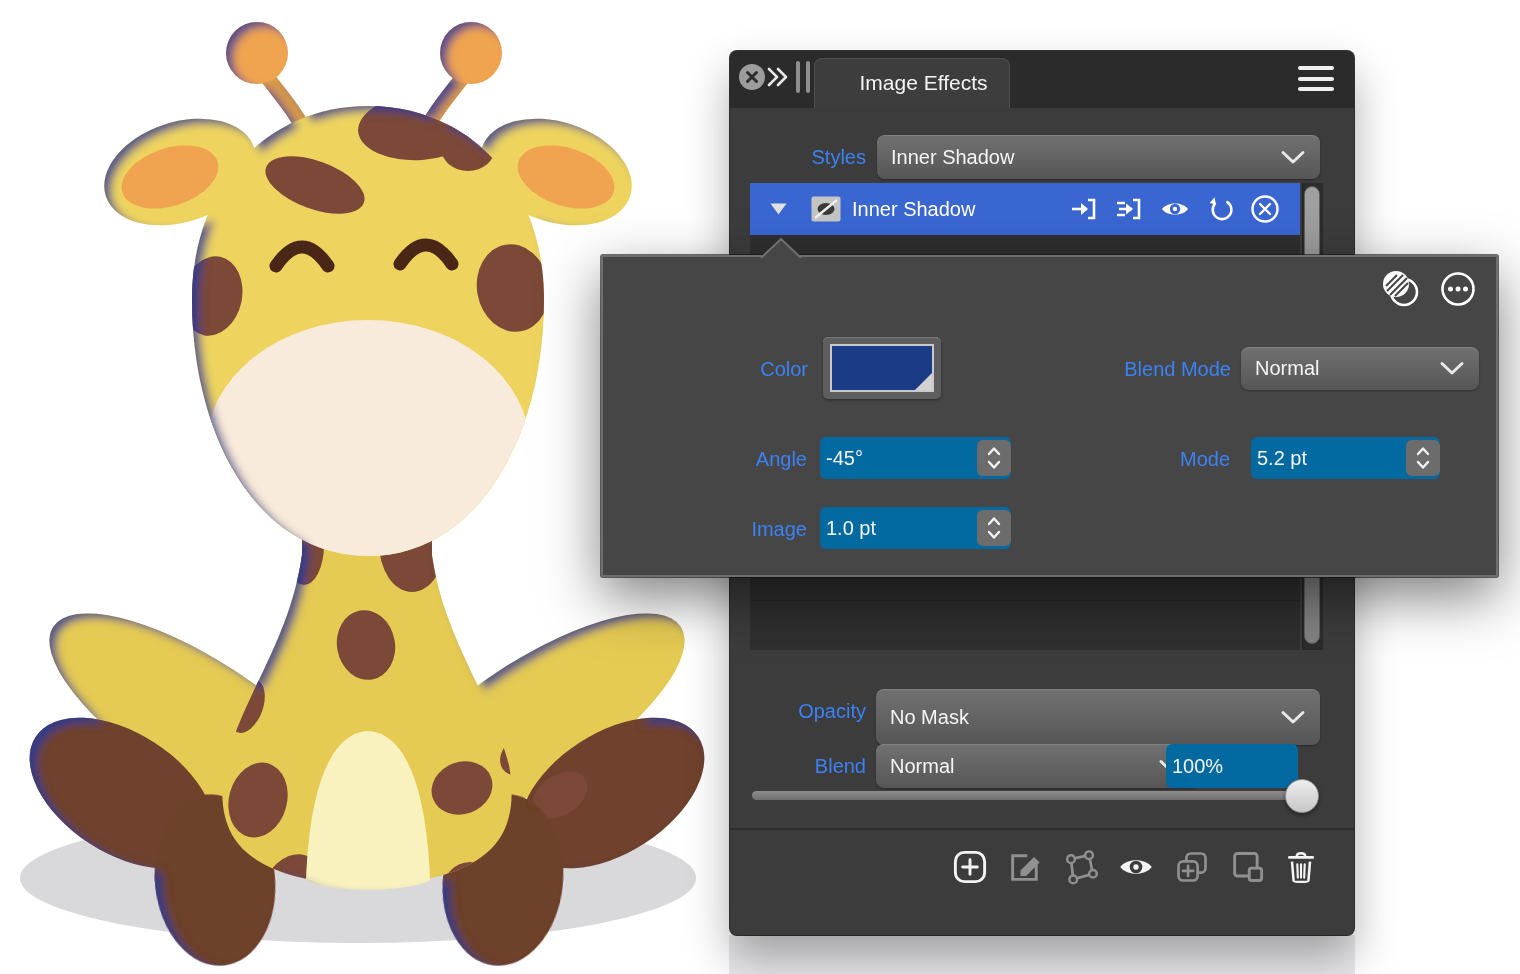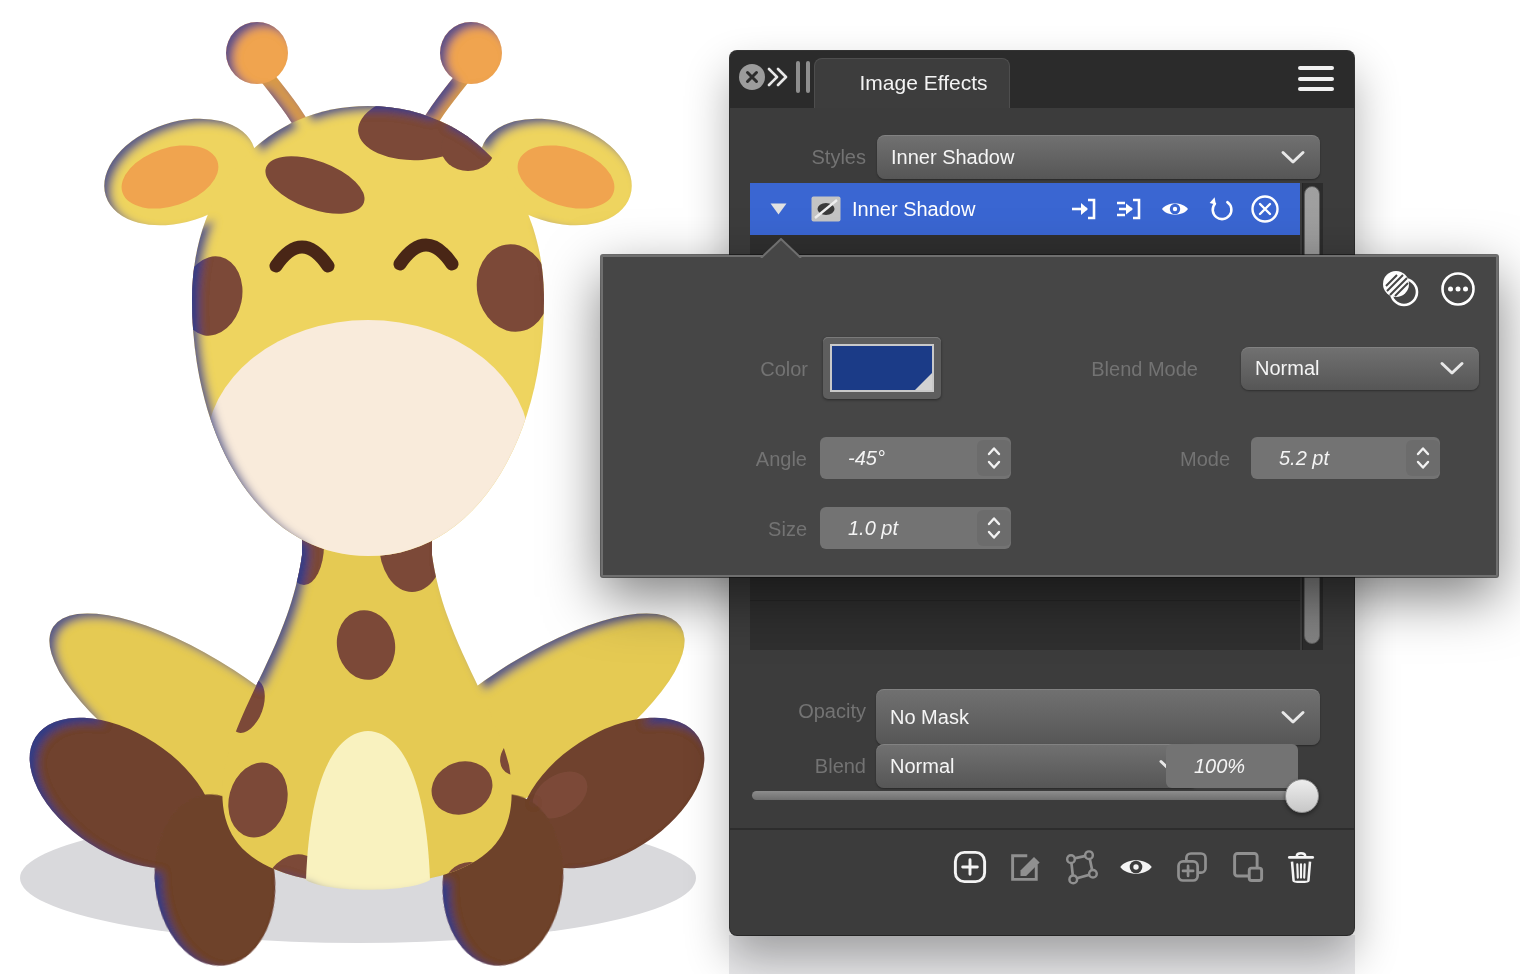--- a/index.html
+++ b/index.html
@@ -14,40 +14,40 @@
                 border-radius:7px 7px 0 0;}
   .tab{left:814px;top:58px;width:196px;height:50px;background:#3D3D3D;border:1px solid #4E4E4E;
        border-bottom:none;border-radius:8px 8px 0 0;box-sizing:border-box;
        color:#F4F4F4;font-size:21px;text-align:center;line-height:48px;padding-left:23px;}
   .close-circle{left:739px;top:64px;width:26px;height:26px;border-radius:50%;background:#9C9C9C;
                 display:flex;align-items:center;justify-content:center;}
   .grip-bar{width:4px;height:32px;background:#8E8E8E;border-radius:2px;top:61px;}
   .hamburger{left:1298px;top:66px;width:36px;}
   .hamburger div{height:4px;background:#F0F0F0;border-radius:2px;margin-bottom:6.5px;}
 
-  .lbl{position:absolute;color:#737373;font-size:20px;text-align:right;}
+  .lbl{position:absolute;color:#3b82f6;font-size:20px;text-align:right;}
 
   .dd{position:absolute;background:linear-gradient(180deg,#717171,#565656);border-radius:8px;
       display:flex;align-items:center;color:#F5F5F5;font-size:20px;padding:0 14px;box-sizing:border-box;
       box-shadow:inset 0 1px 0 rgba(255,255,255,.12), 0 1px 2px rgba(0,0,0,.35);}
   .dd .chev{margin-left:auto;}
 
   .list{left:750px;top:183px;width:550px;height:467px;background:#2F2F2F;}
   .row-selected{position:absolute;left:0;top:0;width:550px;height:52px;background:#3A66D2;
                 display:flex;align-items:center;}
   .row-line{position:absolute;left:0;top:417px;width:550px;height:1px;background:#282828;}
   .row-icons{margin-left:auto;display:flex;align-items:center;gap:15px;padding-right:20px;}
 
   .scrollbar{left:1302px;top:183px;width:21px;height:467px;background:#2C2C2C;
              box-shadow:inset 1px 0 0 #242424;}
   .scroll-thumb{position:absolute;left:2px;top:3px;width:16px;height:458px;border-radius:8px;
                 background:linear-gradient(180deg,#A0A0A0,#828282);border:1px solid #5F5F5F;box-sizing:border-box;}
 
-  .field{position:absolute;background:#737373;border-radius:6px;display:flex;align-items:center;
-         color:#F4F4F4;font-size:20px;padding-left:28px;box-sizing:border-box;font-style:italic;}
+  .field{position:absolute;background:#0369a1;border-radius:6px;display:flex;align-items:center;
+         color:#F4F4F4;font-size:20px;padding-left:6px;box-sizing:border-box;}
   .stepper{margin-left:auto;width:34px;height:36px;background:#6C6C6C;border-radius:6px;
            display:flex;flex-direction:column;align-items:center;justify-content:center;margin-right:0;}
 
   .slider-track{left:752px;top:791px;width:566px;height:9px;border-radius:5px;
                 background:linear-gradient(180deg,#8D8D8D,#6F6F6F);}
   .slider-thumb{left:1285px;top:779px;width:34px;height:34px;border-radius:50%;
                 background:linear-gradient(180deg,#EDEDED,#C7C7C7);border:1px solid #8F8F8F;
                 box-sizing:border-box;box-shadow:0 2px 4px rgba(0,0,0,.4);}
   .divider{left:730px;top:828px;width:624px;height:2px;background:#2D2D2D;}
   .toolbar{left:952px;top:849px;display:flex;gap:19px;align-items:center;}
@@ -312,21 +312,21 @@
   <circle cx="25.5" cy="18" r="2.5" fill="#FFF"></circle>
 </svg>
 
 <div class="lbl pz" style="left:640px;top:358px;width:168px;">Color</div>
 <div class="abs swatch-outer">
   <div class="swatch-inner">
     <div class="swatch-corner"></div>
   </div>
 </div>
 
-<div class="lbl pz" style="left:998px;top:358px;width:200px;">Blend Mode</div>
+<div class="lbl pz" style="left:1031px;top:358px;width:200px;">Blend Mode</div>
 <div class="dd pz" style="left:1241px;top:347px;width:238px;height:43px;">
   <span>Normal</span>
   <svg class="chev" width="26" height="15" viewBox="0 0 26 15">
     <path d="M3,2.5 L13,12 L23,2.5" stroke="#E8E8E8" stroke-width="3" fill="none" stroke-linecap="round" stroke-linejoin="round"></path>
   </svg>
 </div>
 
 <div class="lbl pz" style="left:640px;top:448px;width:167px;">Angle</div>
 <div class="field pz" style="left:820px;top:437px;width:191px;height:42px;">
   <span>-45°</span>
@@ -340,21 +340,21 @@
 <div class="lbl pz" style="left:1063px;top:448px;width:167px;">Mode</div>
 <div class="field pz" style="left:1240px;top:437px;width:189px;height:42px;margin-left:11px;">
   <span>5.2 pt</span>
   <div class="stepper">
     <svg width="16" height="26" viewBox="0 0 16 26">
       <path d="M3,9 L8,3.5 L13,9 M3,17 L8,22.5 L13,17" stroke="#F2F2F2" stroke-width="2.4" fill="none" stroke-linecap="round" stroke-linejoin="round"></path>
     </svg>
   </div>
 </div>
 
-<div class="lbl pz" style="left:640px;top:518px;width:167px;">Size</div>
+<div class="lbl pz" style="left:640px;top:518px;width:167px;">Image</div>
 <div class="field pz" style="left:820px;top:507px;width:191px;height:42px;gap:32px;">
   <span>1.0 pt</span>
   <div class="stepper">
     <svg width="16" height="26" viewBox="0 0 16 26">
       <path d="M3,9 L8,3.5 L13,9 M3,17 L8,22.5 L13,17" stroke="#F2F2F2" stroke-width="2.4" fill="none" stroke-linecap="round" stroke-linejoin="round"></path>
     </svg>
   </div>
 </div>
 
 </body></html>

